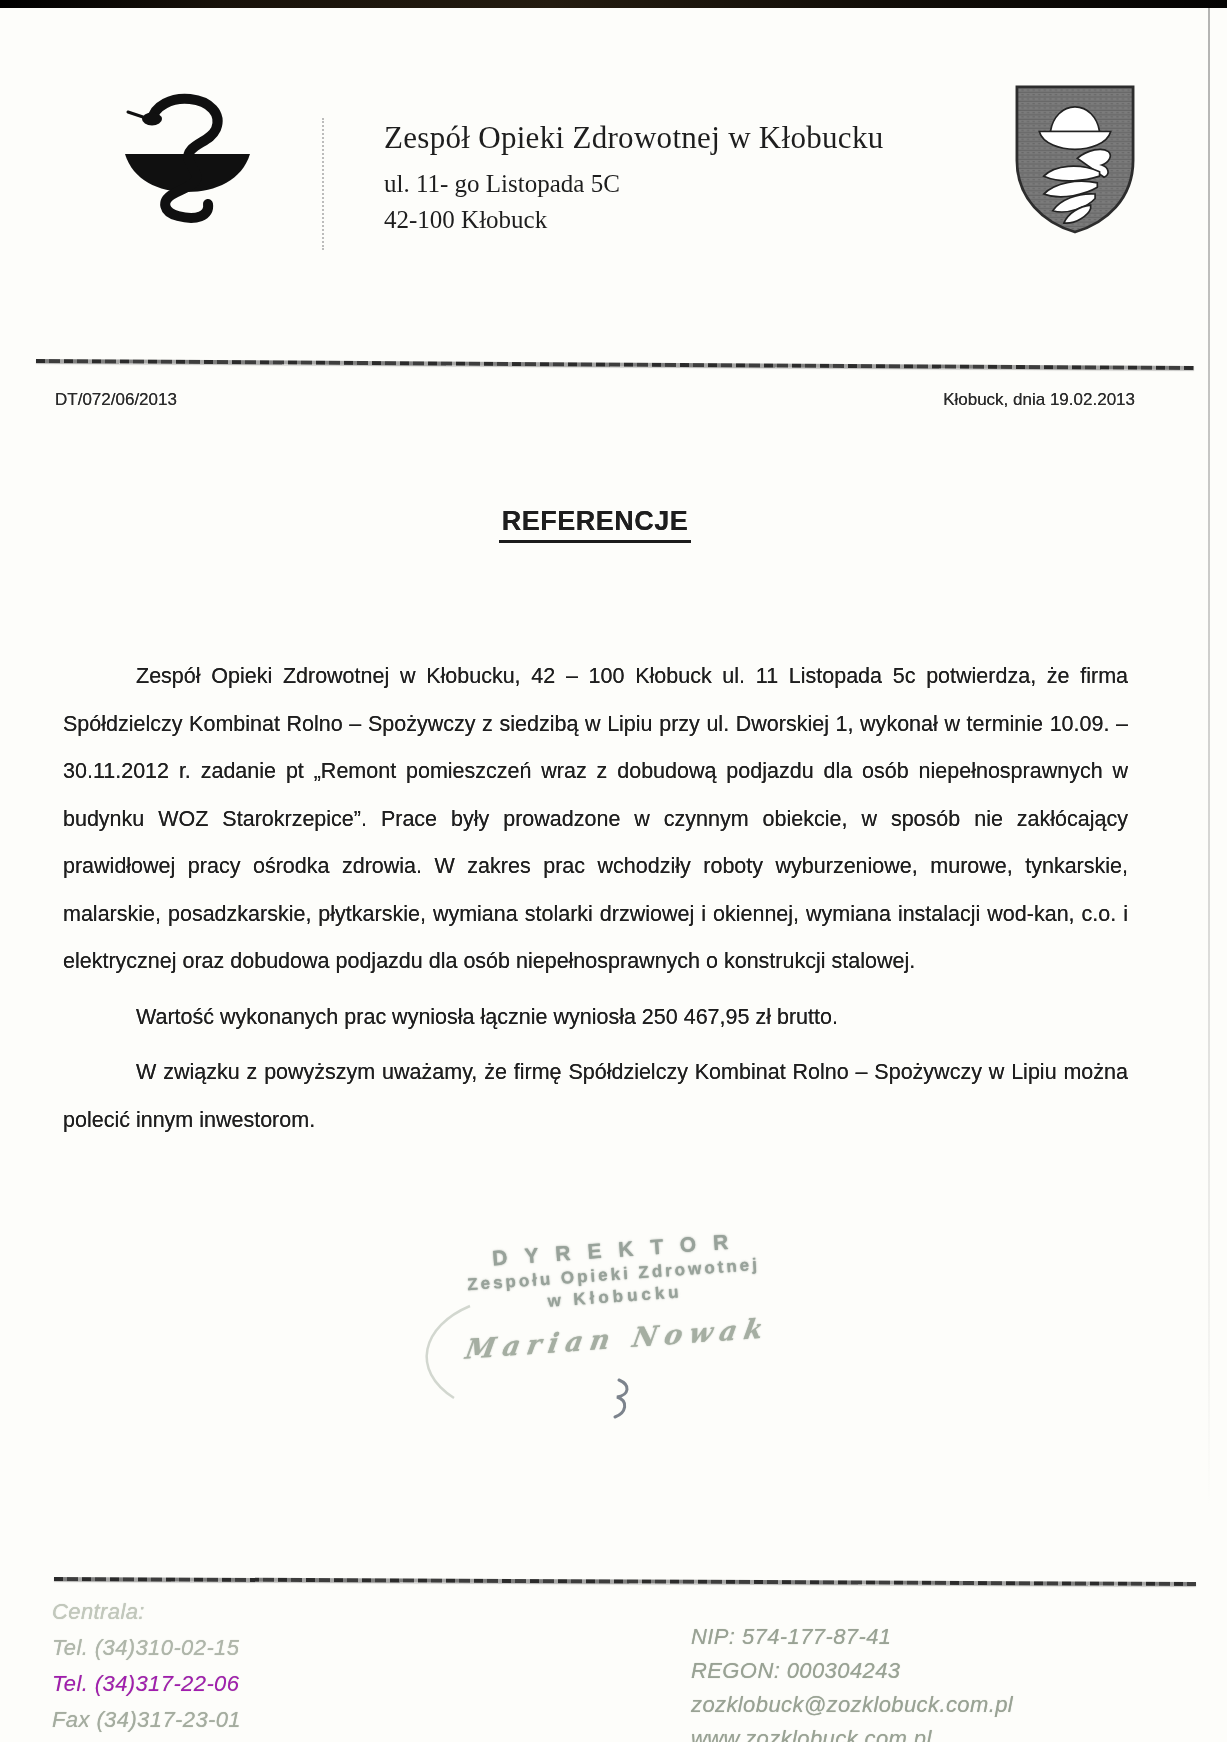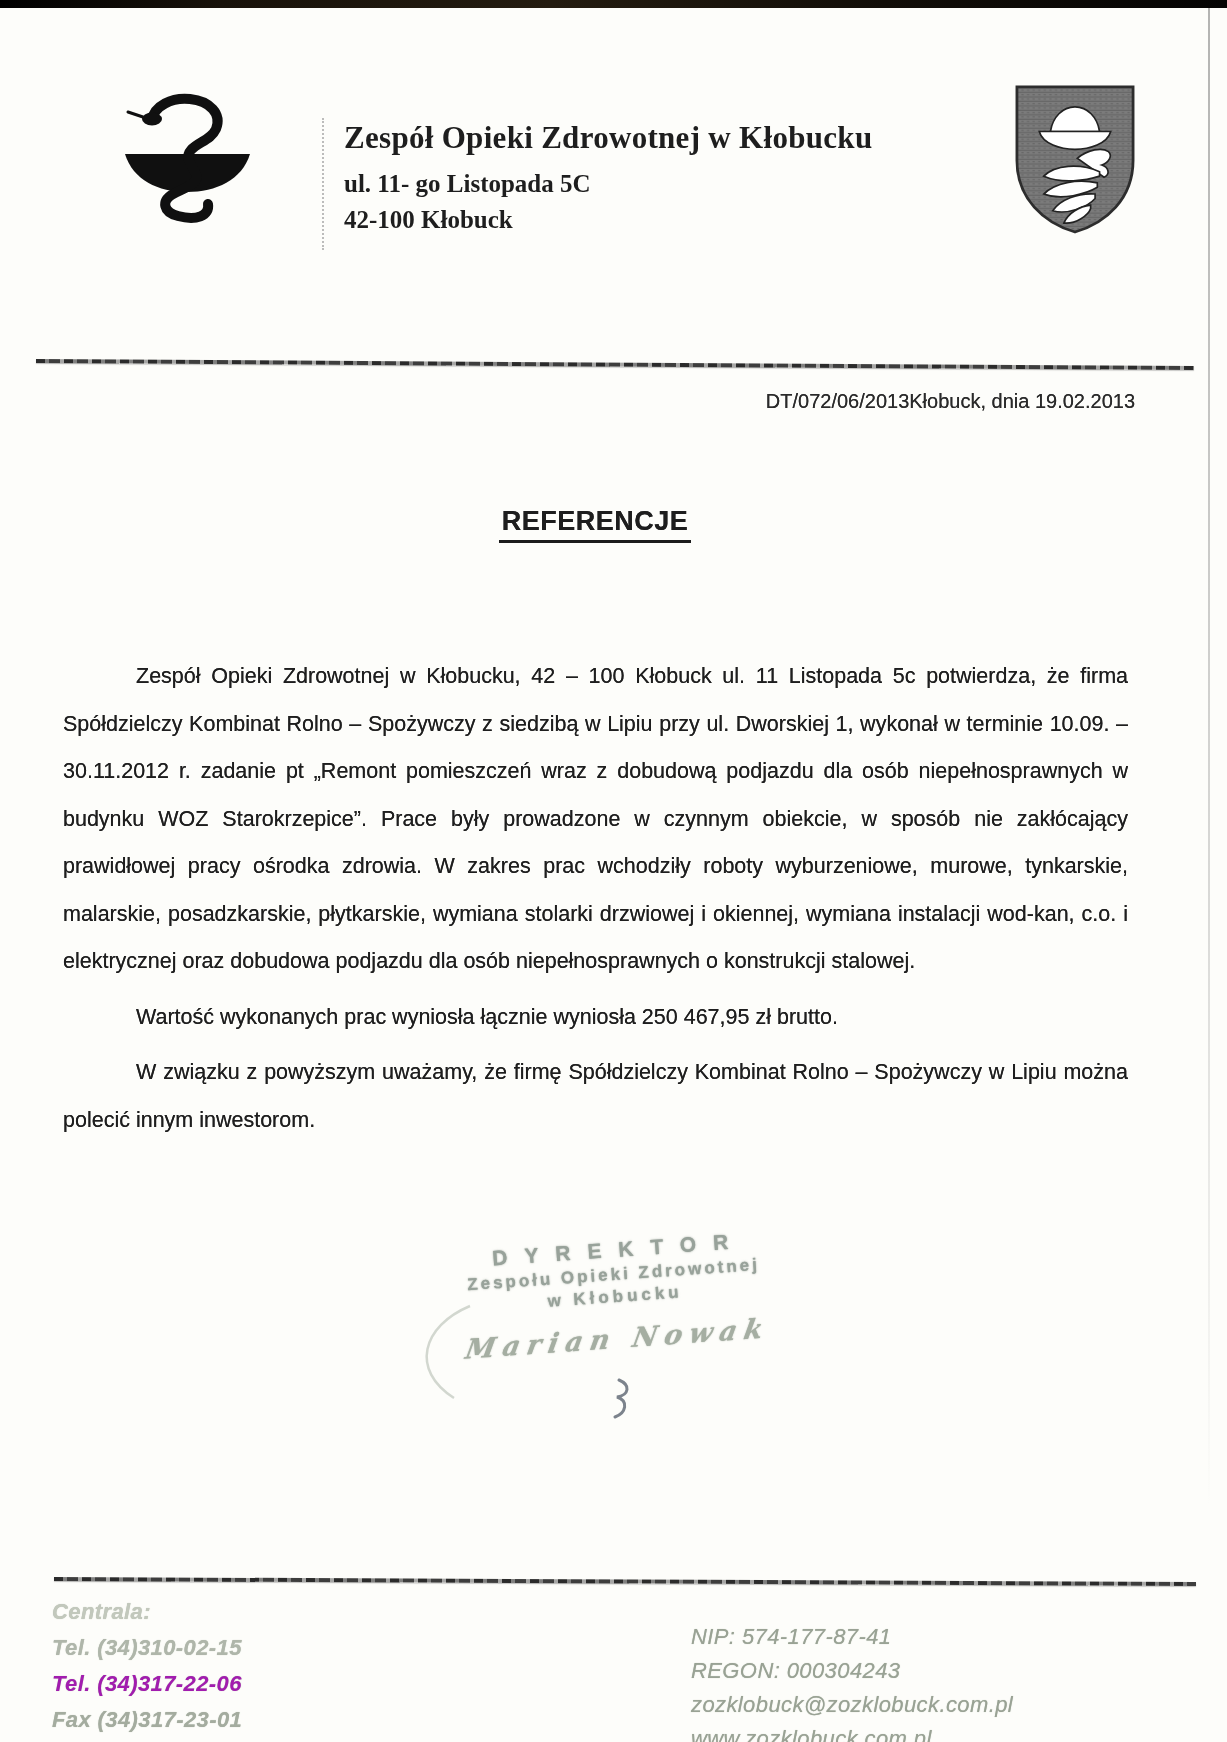--- a/index.html
+++ b/index.html
@@ -12,35 +12,35 @@
     color:#1e1e1e;
   }
   
   .scan-top{position:absolute;top:0;left:0;width:100%;height:8px;
     background:linear-gradient(90deg,#000 0%,#18120a 18%,#241c10 45%,#120e08 72%,#050403 100%);}
   .scan-right{position:absolute;top:8px;right:17px;width:2px;height:1500px;
     background:linear-gradient(180deg,rgba(70,70,70,.40),rgba(90,90,90,.22) 60%,rgba(120,120,120,0));}
   
   .hygieia{position:absolute;left:110px;top:90px;}
   .vsep{position:absolute;left:322px;top:118px;height:132px;border-left:2px dotted #9a9a9a;opacity:.65;}
-  .org{position:absolute;left:344px;top:120px;font-family:"Liberation Serif",serif;font-weight:bold;}
+  .org{position:absolute;left:384px;top:120px;font-family:"Liberation Serif",serif;font-weight:normal;}
   .org-name{font-size:31px;letter-spacing:.3px;margin-bottom:10px;}
   .org-addr{font-size:25px;line-height:36px;}
   .coat{position:absolute;left:1008px;top:82px;}
   
   .rule{position:absolute;height:4px;
     background:repeating-linear-gradient(90deg,
       rgba(25,25,25,.92) 0 9px, rgba(75,75,75,.70) 9px 13px,
       rgba(35,35,35,.88) 13px 24px, rgba(95,95,95,.55) 24px 28px);
     box-shadow:0 1px 1px rgba(90,90,90,.35);}
   .rule-top{left:36px;top:359px;width:1158px;transform:rotate(.35deg);transform-origin:left center;}
   .rule-bottom{left:54px;top:1577px;width:1142px;transform:rotate(.25deg);transform-origin:left center;}
   
-  .meta-row{position:absolute;left:55px;top:390px;width:1080px;display:flex;justify-content:flex-end;
-    font-size:20px;color:#2a2a2a;text-shadow:0 0 .4px #444;}
+  .meta-row{position:absolute;left:55px;top:390px;width:1080px;display:flex;justify-content:space-between;
+    font-size:17px;color:#2a2a2a;text-shadow:0 0 .4px #444;}
   
   .title-wrap{position:absolute;left:55px;top:506px;width:1080px;text-align:center;}
   .title{display:inline-block;font-size:27px;font-weight:bold;letter-spacing:.5px;
     border-bottom:3px solid #1c1c1c;padding:0 3px 3px 3px;text-shadow:0 0 .4px #333;}
   
   .body{position:absolute;left:55px;top:645px;width:1081px;
     font-size:21.5px;line-height:47.5px;text-align:justify;text-shadow:0 0 .45px #3a3a3a;}
   .body p{margin:8px;text-indent:73px;}
   
   .stamp{position:absolute;left:420px;top:1238px;width:390px;text-align:center;
@@ -56,21 +56,21 @@
   
   .footer-left{position:absolute;left:52px;top:1594px;font-style:italic;font-size:22px;line-height:36px;
     letter-spacing:.4px;}
   .footer-left div:nth-child(1){color:#c2c8bc;}
   .footer-left div:nth-child(2){color:#afb6aa;}
   .footer-left div:nth-child(3){color:#a21caf;}
   .footer-left div:nth-child(4){color:#a4ac9f;}
   .footer-right{position:absolute;left:663px;top:1620px;font-style:italic;font-size:22px;line-height:34px;
     color:#99a294;letter-spacing:.4px;}
   .footer-right div{text-shadow:0 0 .8px rgba(153,162,148,.8);margin-left:28px;}
-  .footer-left div{text-shadow:0 0 .8px rgba(153,162,148,.8);font-weight:bold;}
+  .footer-left div{text-shadow:0 0 .8px rgba(153,162,148,.8);}
 </style>
 </head>
 <body>
 
 <div class="page">
 
   <div class="scan-top"></div>
   <div class="scan-right"></div>
 
   <svg class="hygieia" width="155" height="165" viewBox="0 0 155 165">

